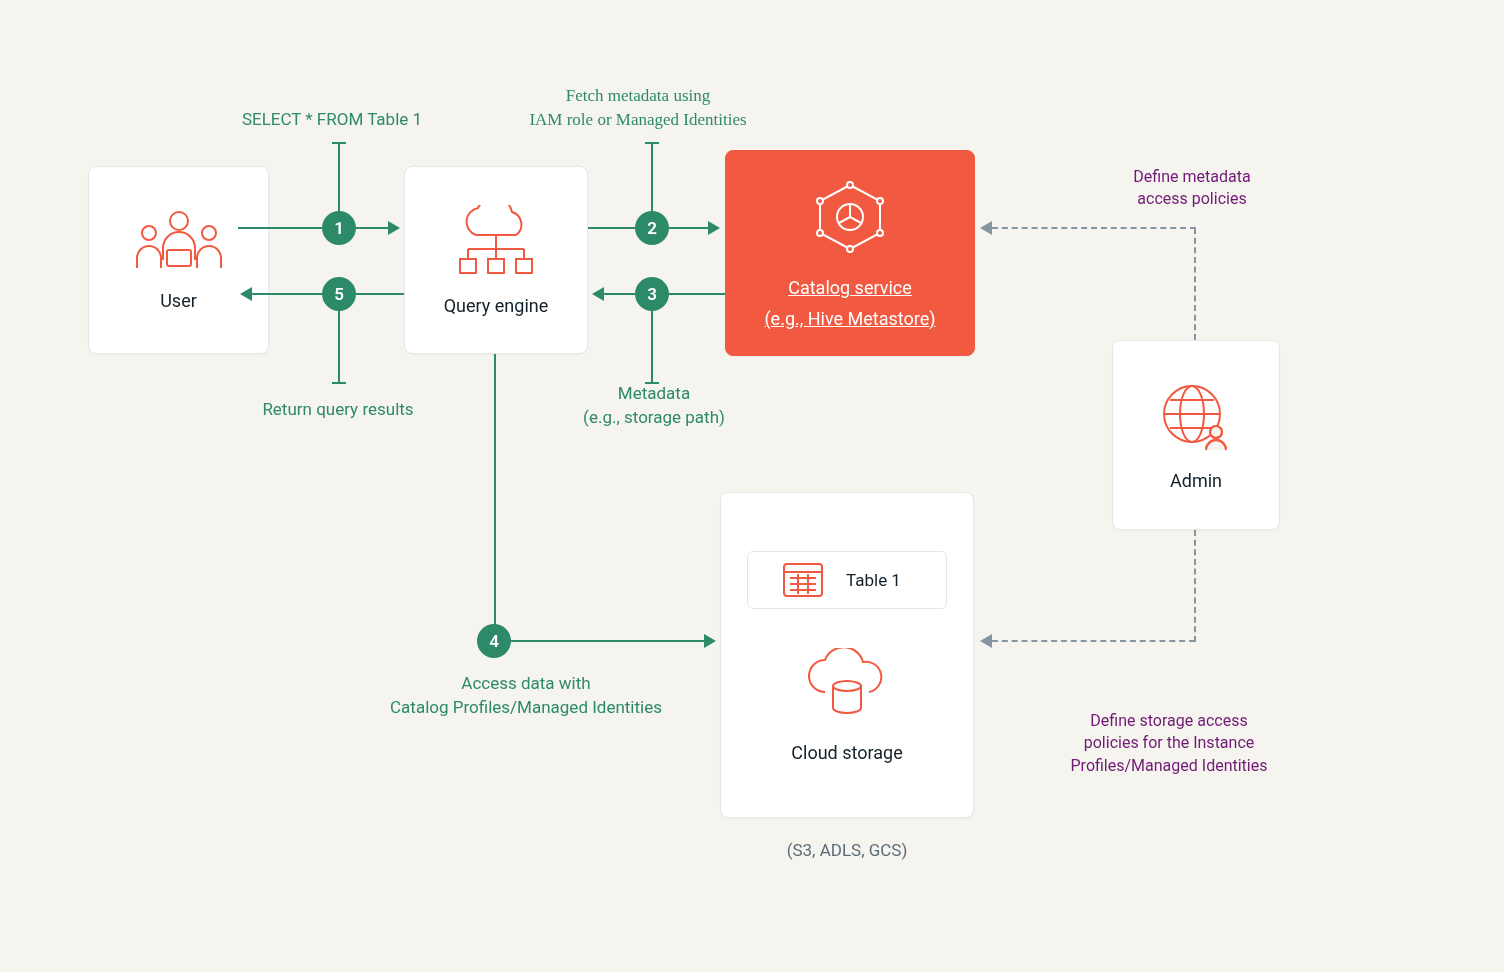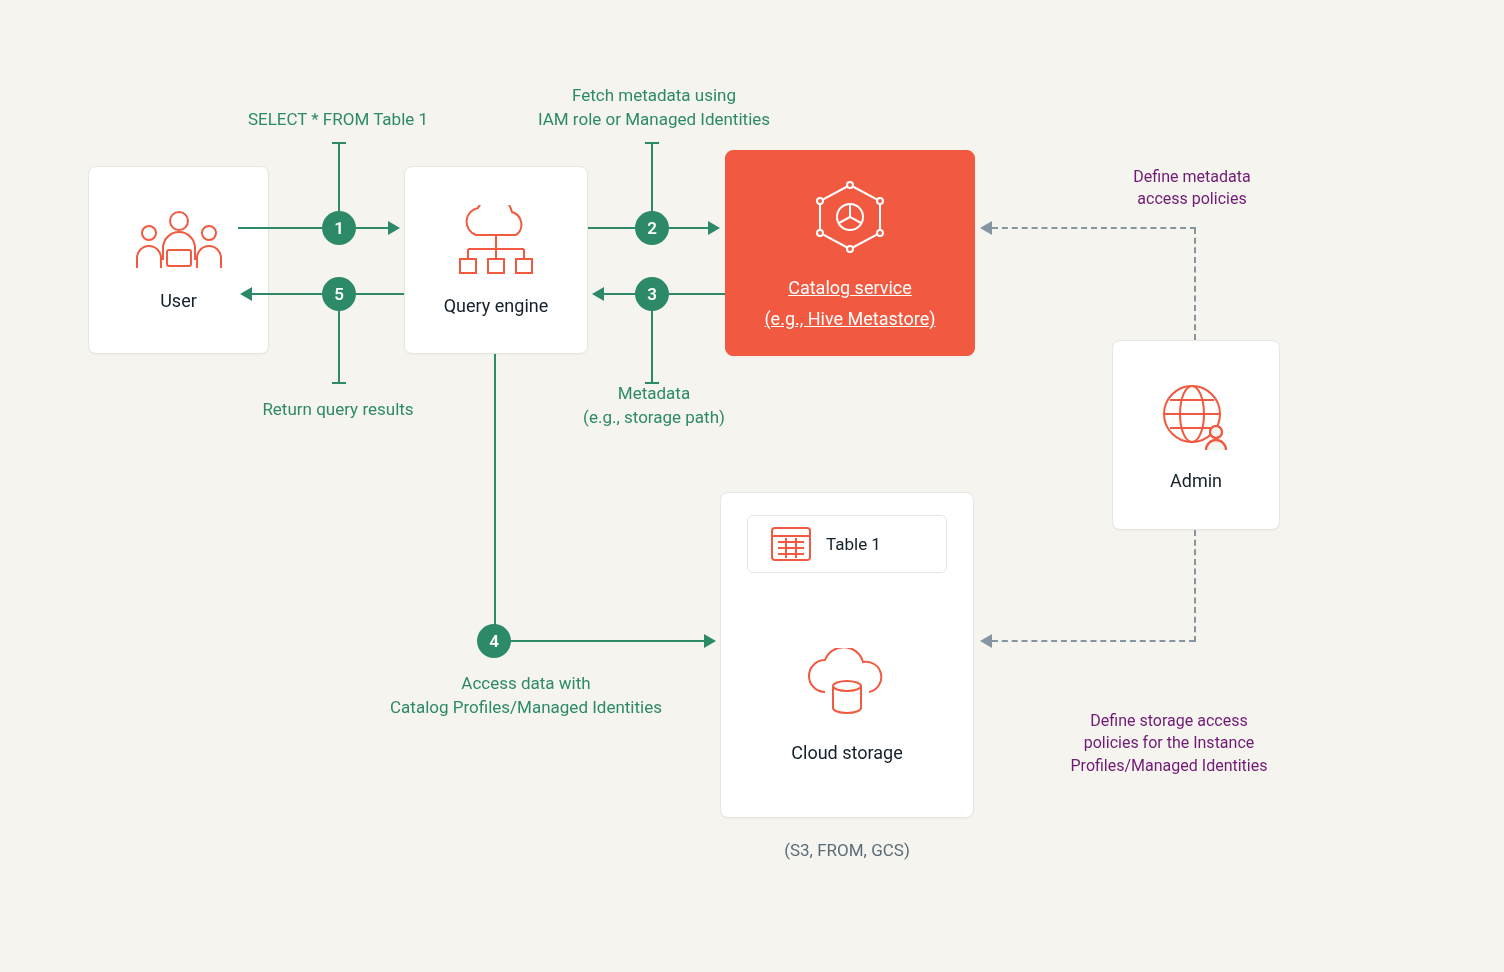--- a/index.html
+++ b/index.html
@@ -38,22 +38,23 @@
       text-decoration: underline;
     }
     .icon { display:block; }
     .storage-inner {
       position: absolute;
       border: 1px solid #E6E6E3;
       border-radius: 6px;
       background: #FFFFFF;
       display:flex;
       align-items:center;
-      gap: 14px;
-      padding: 10px 22px;
+      gap: 22px;
+      padding: 10px 34px;
+      margin-top: 36px;
     }
     .storage-inner-label {
       color: #14212A;
       font-size: 17px;
     }
     .badge {
       position: absolute;
       width: 34px;
       height: 34px;
       background: #2D8A68;
@@ -198,21 +199,21 @@
     <div class="storage-inner-label">Table 1</div>
   </div>
   <div style="height:70px;"></div>
   <svg class="icon" width="96" height="76" viewBox="0 0 96 76" fill="none" stroke="#F15A40" stroke-width="2" style="margin-top:30px;">
     <path d="M26 44 a16 16 0 0 1 0 -32 a20 20 0 0 1 38 2 a15 15 0 0 1 6 30"></path>
     <ellipse cx="48" cy="38" rx="14" ry="5"></ellipse>
     <path d="M34 38 v22 a14 5 0 0 0 28 0 v-22"></path>
   </svg>
   <div class="box-label" style="margin-top:18px;">Cloud storage</div>
 </div>
-<div class="sub-label" style="left:720px; top:840px; width:254px;">(S3, FROM, GCS)</div>
+<div class="sub-label" style="left:720px; top:840px; width:254px;">(S3, ADLS, GCS)</div>
 
 <div class="box" style="left:1112px; top:340px; width:168px; height:190px;">
   <svg class="icon" width="76" height="76" viewBox="0 0 76 76" fill="none" stroke="#F15A40" stroke-width="2">
     <circle cx="34" cy="34" r="28"></circle>
     <ellipse cx="34" cy="34" rx="12" ry="28"></ellipse>
     <line x1="6" y1="34" x2="62" y2="34"></line>
     <line x1="12" y1="20" x2="56" y2="20"></line>
     <line x1="12" y1="48" x2="56" y2="48"></line>
     <circle cx="58" cy="52" r="6" fill="#F6F4EF"></circle>
     <path d="M48 70 a10 10 0 0 1 20 0" fill="#F6F4EF"></path>
@@ -220,35 +221,35 @@
     <path d="M48 70 a10 10 0 0 1 20 0"></path>
   </svg>
   <div class="box-label">Admin</div>
 </div>
 
 <div class="arrow-line" style="left:238px; top:227px; width:154px; height:2px;"></div>
 <div class="arrow-head arrow-right" style="left:388px; top:221px;"></div>
 <div class="badge" style="left:322px; top:211px;">1</div>
 <div class="conn-v" style="left:338px; top:142px; height:70px;"></div>
 <div class="conn-v-short" style="left:332px; top:142px;"></div>
-<div class="annotation" style="left:238px; top:108px; width:200px;text-align:center;">SELECT * FROM Table 1</div>
+<div class="annotation" style="left:232px; top:108px; width:200px;text-align:center;">SELECT * FROM Table 1</div>
 
 <div class="arrow-line" style="left:252px; top:293px; width:152px; height:2px;"></div>
 <div class="arrow-head arrow-left" style="left:240px; top:287px;"></div>
 <div class="badge" style="left:322px; top:277px;">5</div>
 <div class="conn-v" style="left:338px; top:310px; height:74px;"></div>
 <div class="conn-v-short" style="left:332px; top:382px;"></div>
 <div class="annotation" style="left:240px; top:398px; width:196px;">Return query results</div>
 
 <div class="arrow-line" style="left:588px; top:227px; width:122px; height:2px;"></div>
 <div class="arrow-head arrow-right" style="left:708px; top:221px;"></div>
 <div class="badge" style="left:635px; top:211px;">2</div>
 <div class="conn-v" style="left:651px; top:142px; height:70px;"></div>
 <div class="conn-v-short" style="left:645px; top:142px;"></div>
-<div class="annotation" style="left:500px; top:84px; width:308px;">
+<div class="annotation" style="left:484px; top:84px; width:308px;font-family:Liberation Serif, serif;">
   <span>Fetch metadata using</span><br>
   <span>IAM role or Managed Identities</span>
 </div>
 
 <div class="arrow-line" style="left:604px; top:293px; width:121px; height:2px;"></div>
 <div class="arrow-head arrow-left" style="left:592px; top:287px;"></div>
 <div class="badge" style="left:635px; top:277px;">3</div>
 <div class="conn-v" style="left:651px; top:310px; height:74px;"></div>
 <div class="conn-v-short" style="left:645px; top:382px;"></div>
 <div class="annotation" style="left:556px; top:382px; width:196px;">

